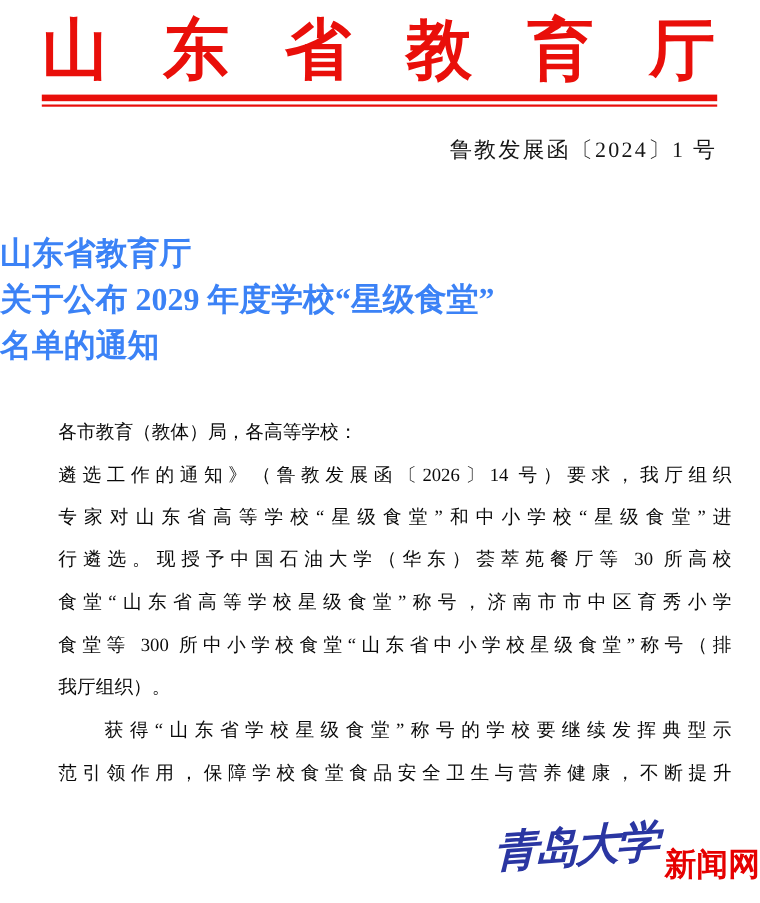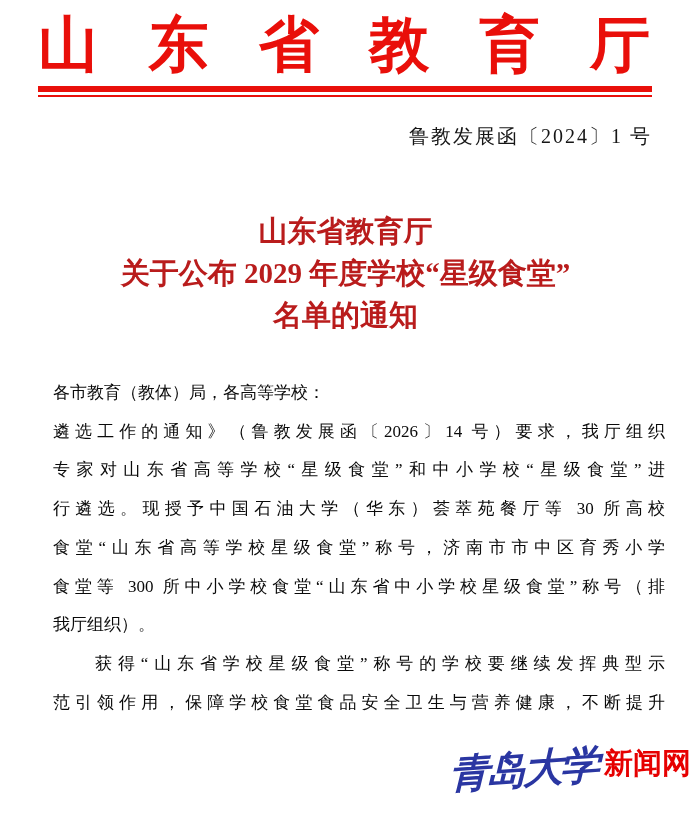--- a/index.html
+++ b/index.html
@@ -30,23 +30,22 @@
   
   .doc-number {
     position: absolute; right: 39px; top: 123px;
     font-size: 20px; letter-spacing: 2px; color: #161616;
     white-space: nowrap;
   }
 
   
   .title {
     position: absolute; left: 0; right: 0; top: 210px;
-    text-align: center;
     font-size: 29px; font-weight: 700; line-height: 42px;
-    color: #b91c1c;
+    color: #3b82f6;
   }
 
   
   .doc-body {
     position: absolute; left: 40px; width: 612px; top: 374px;
     font-size: 17px; line-height: 38.7px;
     color: #0a0a0a;
     margin-left: 13px;
   }
   .bline { white-space: nowrap; }
@@ -67,21 +66,21 @@
   .wm-calli {
     position: absolute; left: 0; top: 0;
     font-size: 40px; font-weight: 700; font-style: italic;
     letter-spacing: -3px;
     color: #2a36a2;
     transform: rotate(-4deg) skewX(-4deg);
     font-family: "Liberation Serif", "DejaVu Serif", serif;
     white-space: nowrap;
   }
   .wm-news {
-    position: absolute; left: 155px; top: 2px;
+    position: absolute; left: 155px; top: 24px;
     font-size: 29px; font-weight: 800;
     color: #e60000;
     font-family: "Liberation Sans", "DejaVu Sans", sans-serif;
     white-space: nowrap;
   }
   .wm-url {
     position: absolute; left: 8px; top: 49px;
     font-size: 21px; letter-spacing: 0.5px;
     color: #a9a9a9;
     font-family: "Liberation Sans", "DejaVu Sans", sans-serif;

